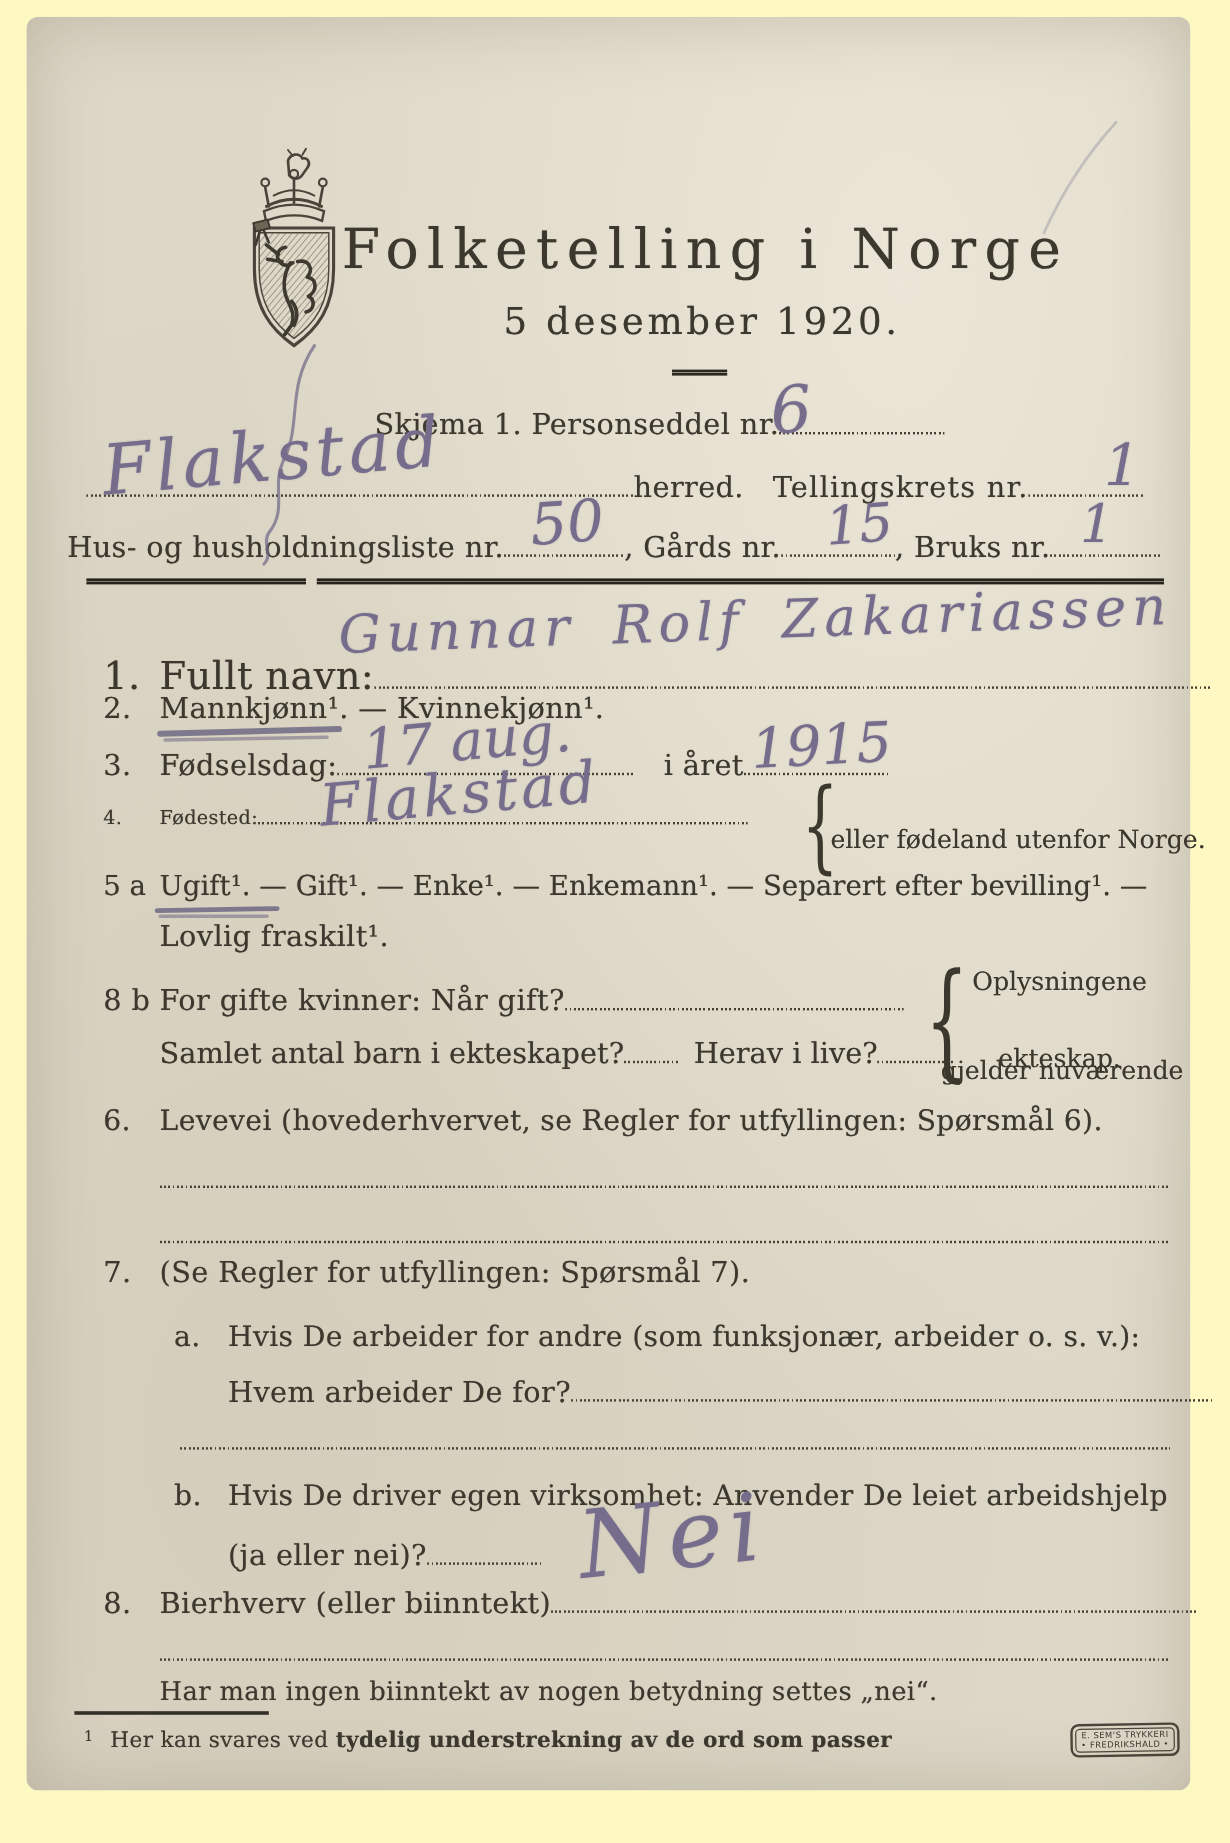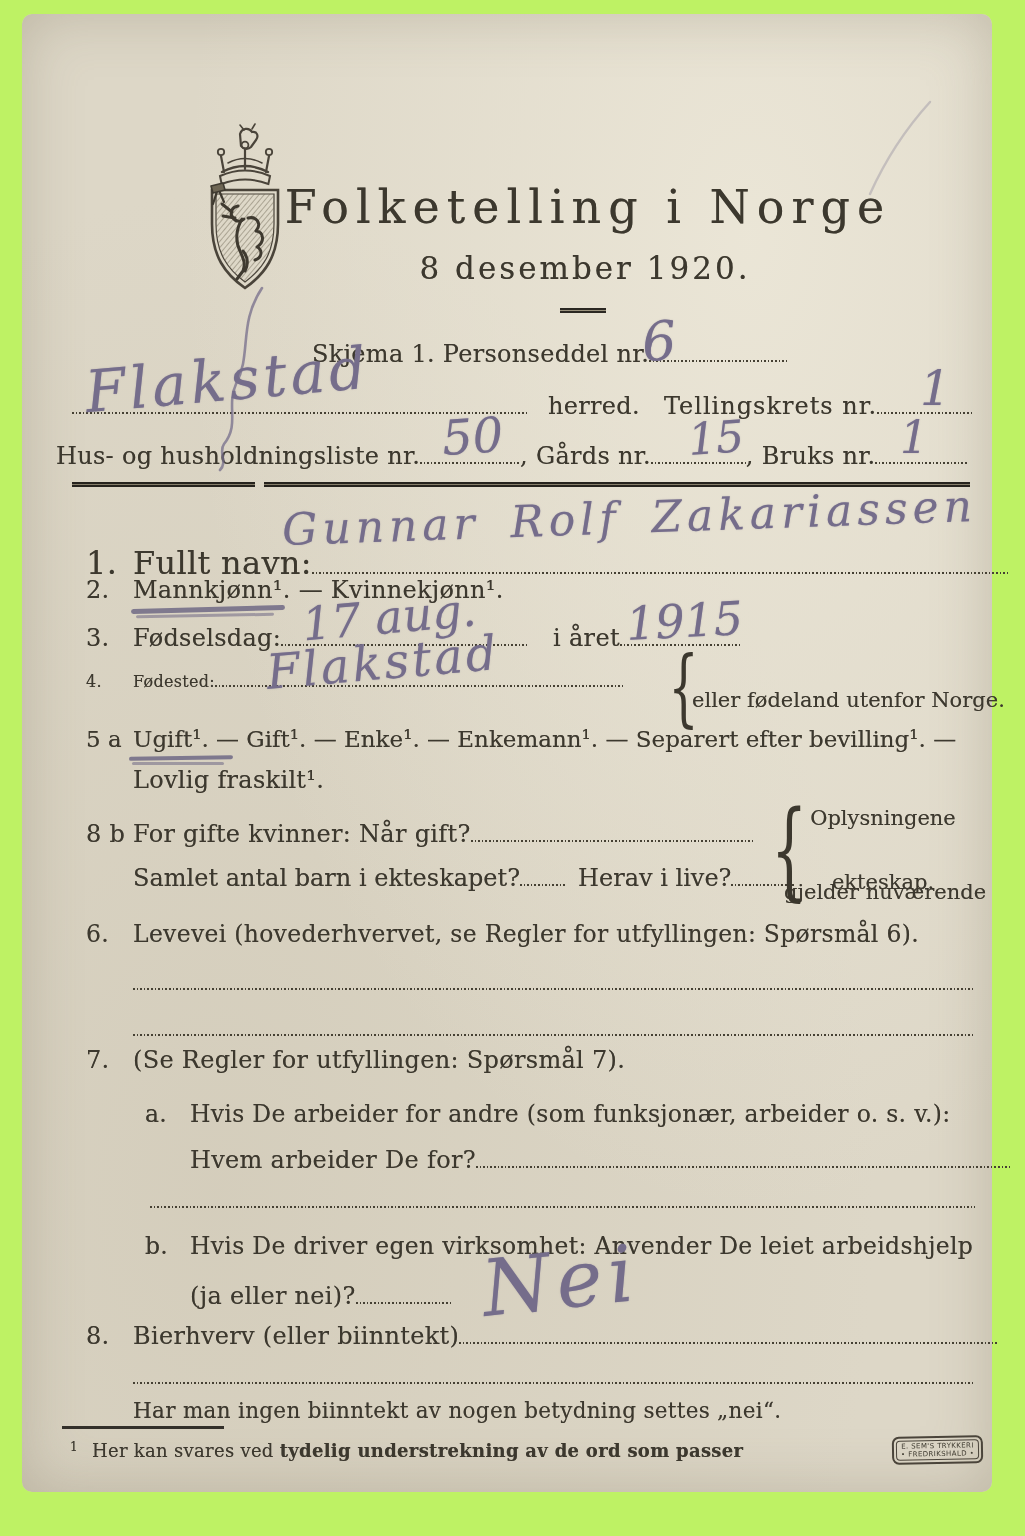--- a/index.html
+++ b/index.html
@@ -1,16 +1,16 @@
 <!DOCTYPE html>
 <html><head>
 <meta charset="utf-8">
 <style>
   html,body{margin:0;padding:0;background:#000;}
-  .canvas{position:relative;width:1025px;height:1536px;background:#bef264;overflow:hidden;
+  .canvas{position:relative;width:1025px;height:1536px;background:#fef9c3;overflow:hidden;
           font-family:"DejaVu Serif",serif;}
   .paper{position:absolute;left:22px;top:14px;width:970px;height:1478px;border-radius:10px;
          background:
            radial-gradient(ellipse at 75% 15%, rgba(236,231,216,.9) 0%, rgba(0,0,0,0) 55%),
            radial-gradient(ellipse at 20% 80%, rgba(210,203,185,.8) 0%, rgba(0,0,0,0) 60%),
            #ddd7c7;
          box-shadow: inset 0 0 60px rgba(110,100,75,.28);}
   .t{position:absolute;color:#3c382e;white-space:nowrap;letter-spacing:.3px;
      text-shadow:0 0 .6px rgba(60,55,45,.55);}
   .num{display:inline-block;width:47px;}
@@ -86,30 +86,30 @@
     </div>
 
     <div style="position:absolute;left:838px;top:80px;width:80px;height:110px;">
       <svg viewBox="0 0 80 110" width="80" height="110">
         <path d="M10 100 C28 60 50 30 70 8" stroke="#756d8b" stroke-width="2.4" fill="none" opacity=".3" stroke-linecap="round"></path>
       </svg>
     </div>
   </div>
 
   <div class="t title" style="left:588px;top:180px;transform:translateX(-50%);">Folketelling i Norge</div>
-  <div class="t subtitle" style="left:585px;top:250px;transform:translateX(-50%);">8 desember 1920.</div>
+  <div class="t subtitle" style="left:585px;top:250px;transform:translateX(-50%);">5 desember 1920.</div>
   <div style="position:absolute;left:560px;top:308px;width:46px;height:5px;background:linear-gradient(180deg,#2b2822 0 2px,#9a927d 2px 3px,#2b2822 3px 5px);"></div>
 
   <div class="t" style="left:312px;top:340px;font-size:24px;">
     <span>Skjema 1. Personseddel nr.</span><span class="dot" style="width:138px;"></span>
   </div>
   <div class="hand" style="left:642px;top:310px;font-size:54px;transform:rotate(-4deg);">6</div>
 
   <div class="t" style="left:72px;top:392px;font-size:24px;">
-    <span class="dot" style="width:456px;"></span><span style="margin-left:20px;">herred.</span><span style="margin-left:24px;letter-spacing:1px;">Tellingskrets nr.</span><span class="dot" style="width:96px;"></span>
+    <span class="dot" style="width:456px;"></span><span style="margin-left:0;">herred.</span><span style="margin-left:24px;letter-spacing:1px;">Tellingskrets nr.</span><span class="dot" style="width:96px;"></span>
   </div>
   <div class="hand" style="left:85px;top:346px;font-size:58px;transform:rotate(-5deg);letter-spacing:4px;">Flakstad</div>
   <div class="hand" style="left:920px;top:360px;font-size:48px;">1</div>
 
   <div class="t" style="left:56px;top:442px;font-size:24px;">
     <span>Hus- og husholdningsliste nr.</span><span class="dot" style="width:100px;"></span><span>, Gårds nr.</span><span class="dot" style="width:95px;"></span><span>, Bruks nr.</span><span class="dot" style="width:92px;"></span>
   </div>
   <div class="hand" style="left:442px;top:408px;font-size:48px;transform:rotate(-4deg);">50</div>
   <div class="hand" style="left:688px;top:412px;font-size:44px;transform:rotate(-4deg);">15</div>
   <div class="hand" style="left:900px;top:412px;font-size:44px;">1</div>

